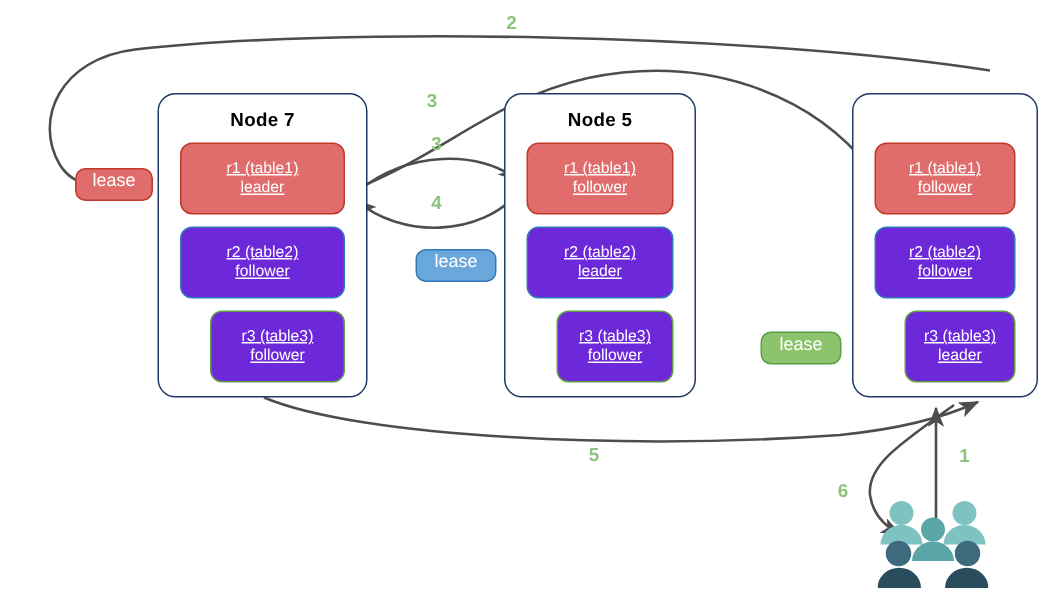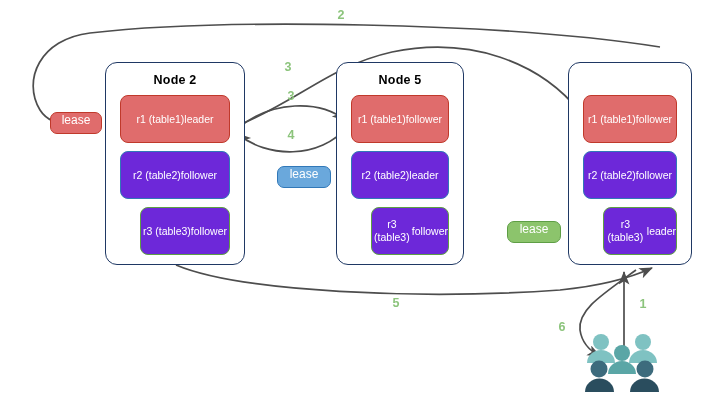--- a/index.html
+++ b/index.html
@@ -26,27 +26,28 @@
   }
   .replica{
     position:absolute;
     left:14px;
     width:auto;
     right:14px;
     height:48px;
     border-radius:8px;
     box-sizing:border-box;
     display:flex;
-    flex-direction:row;
+    flex-direction:column;
     align-items:center;
     justify-content:center;
     color:#ffffff;
     font-size:10.5px;
     line-height:13px;
     text-align:center;
+    text-decoration:underline;
   }
   .r-red{background:#e06c6c;border:1.6px solid #c0392b;}
   .r-blue{background:#6d28d9;border:1.6px solid #3178b8;}
   .r-green{background:#6d28d9;border:1.6px solid #5e9e45;margin-left:20px;}
 
   .lease{
     position:absolute;
     border-radius:7px;
     box-sizing:border-box;
     display:flex;justify-content:center;
@@ -90,21 +91,21 @@
     <path d="M 348 126 C 320 160, 266 158, 238 134" fill="none" stroke="#4d4d4d" stroke-width="1.7" marker-end="url(#ah)"></path>
 
     <path d="M 176 265 C 240 292, 420 300, 560 290 C 600 286, 630 278, 652 268" fill="none" stroke="#4d4d4d" stroke-width="1.7" marker-end="url(#ah)"></path>
 
     <path d="M 624 352 L 624 272" fill="none" stroke="#4d4d4d" stroke-width="1.7" marker-end="url(#ah)"></path>
 
     <path d="M 636 270 C 600 296, 578 310, 580 330 C 582 344, 592 352, 600 356" fill="none" stroke="#4d4d4d" stroke-width="1.7" marker-end="url(#ah)"></path>
   </svg>
 
   <div class="node-box" style="left:105px;top:62px;width:140px;height:203px;">
-    <div class="node-title">Node 2</div>
+    <div class="node-title">Node 7</div>
     <div class="replica r-red" style="top:32px;">
       <span>r1 (table1)</span>
       <span>leader</span>
     </div>
     <div class="replica r-blue" style="top:88px;">
       <span>r2 (table2)</span>
       <span>follower</span>
     </div>
     <div class="replica r-green" style="top:144px;">
       <span>r3 (table3)</span>

